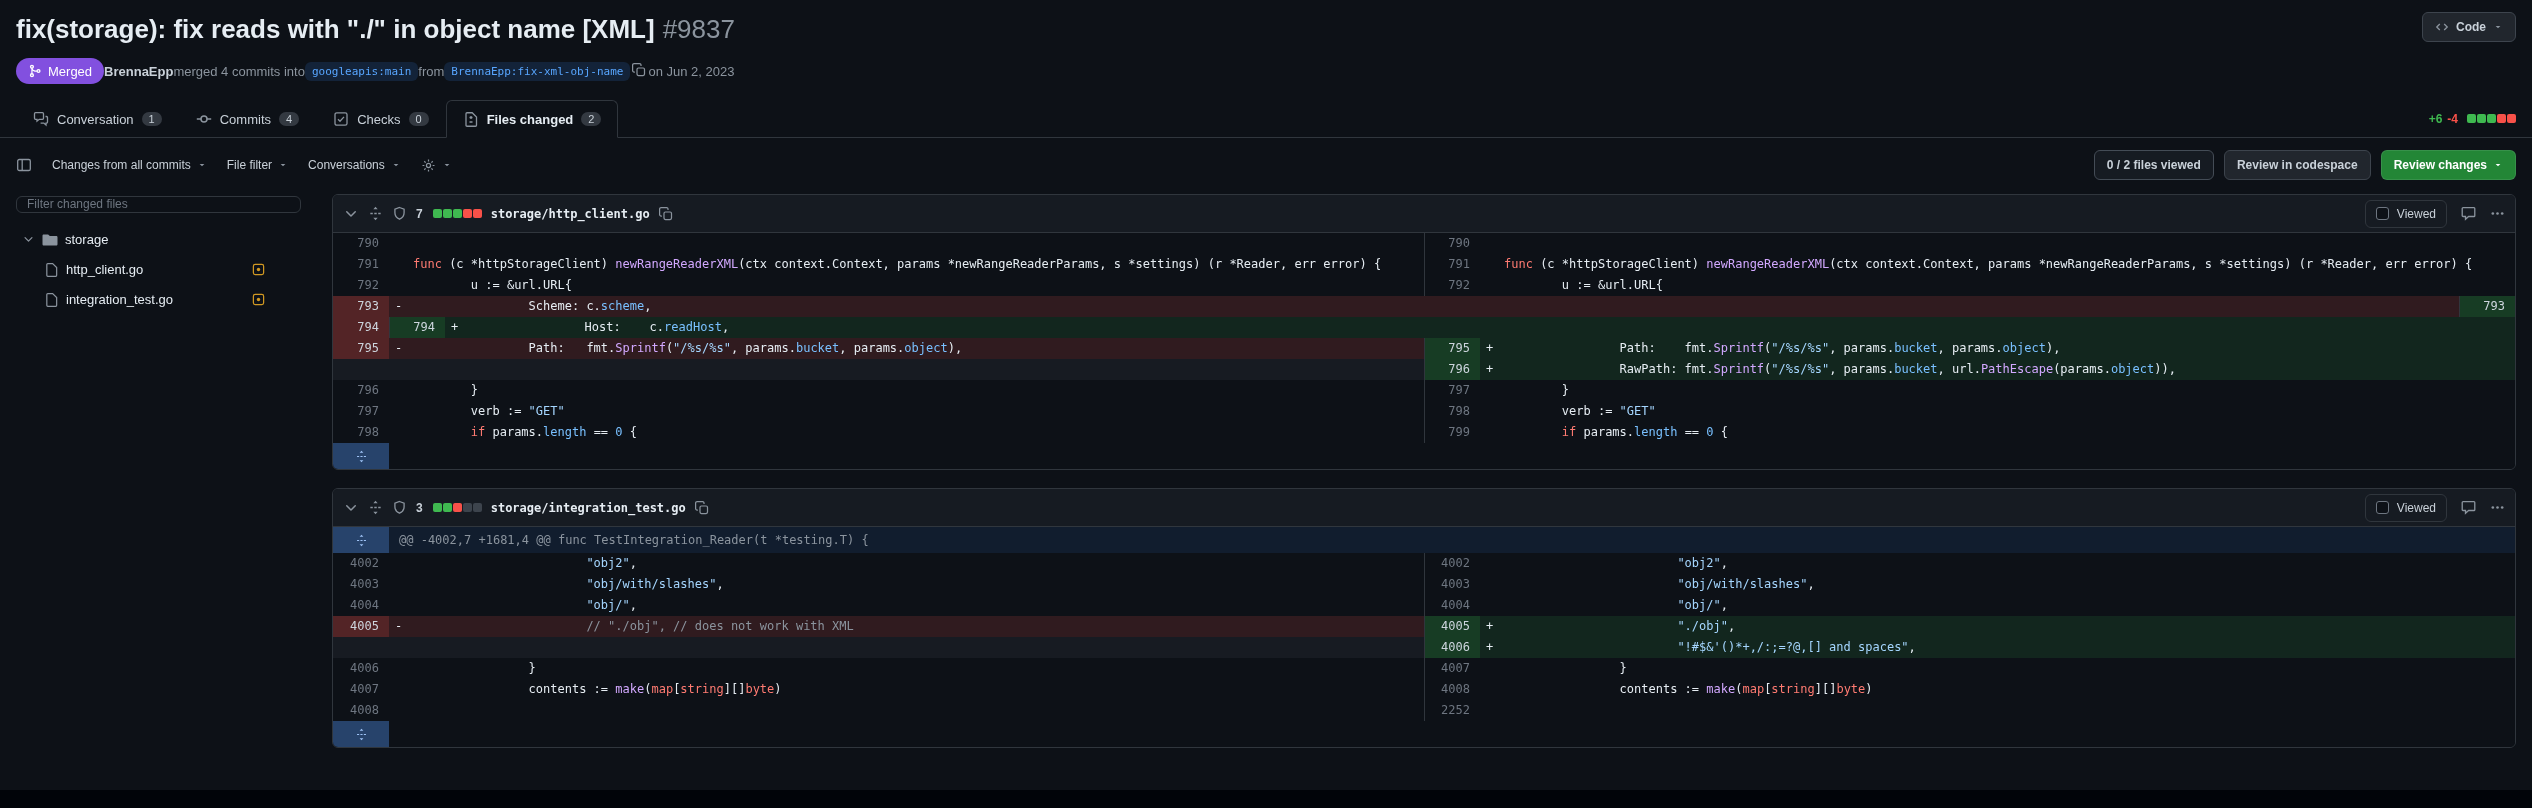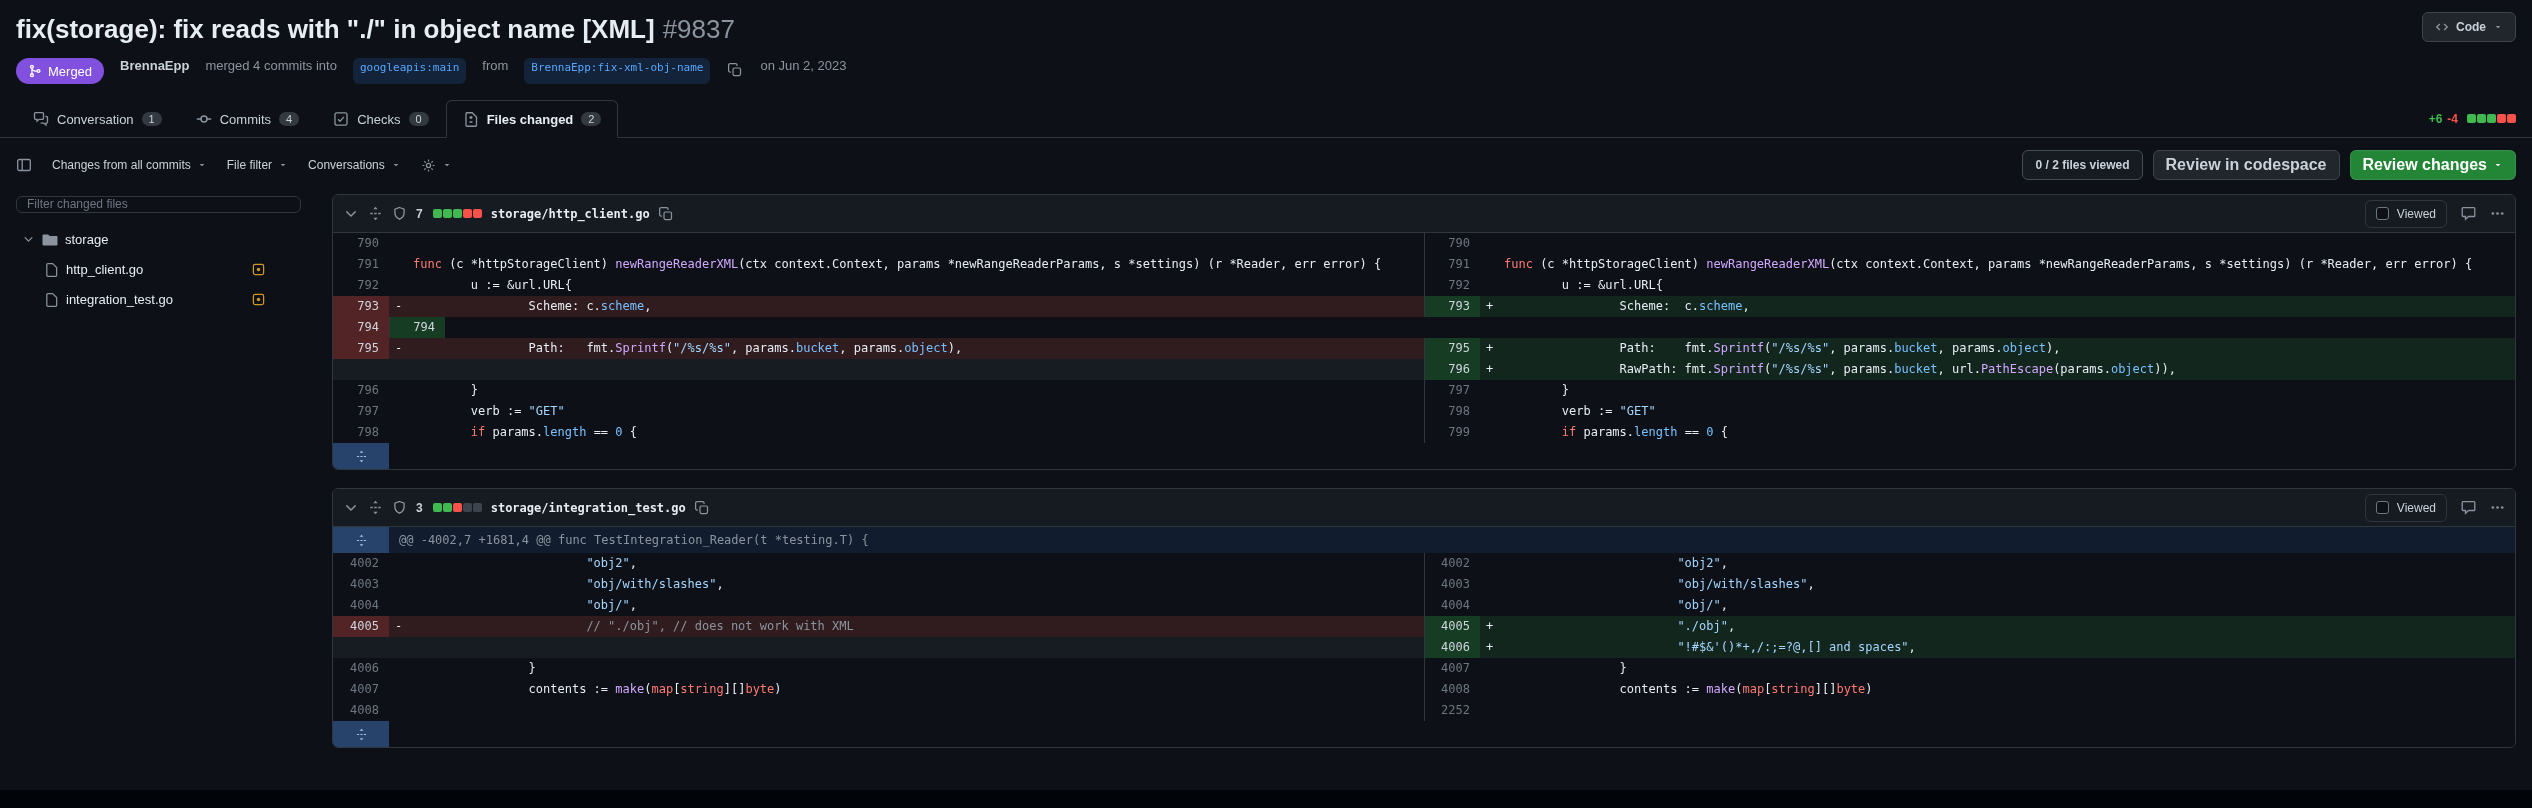--- a/index.html
+++ b/index.html
@@ -18,21 +18,21 @@
   .top { padding: 12px 16px 0 16px; position: relative; }
   .pr-title { margin: 0; font-size: 26px; font-weight: 600; color: #e6edf3; line-height: 34px; }
   .pr-number { color: #8b949e; font-weight: 400; margin-left: 8px; }
   .code-btn {
     position: absolute; top: 12px; right: 16px;
     display: flex; align-items: center; gap: 7px;
     background: #21262d; border: 1px solid #3d444d; border-radius: 6px;
     height: 30px; padding: 0 12px; font-size: 12px; font-weight: 600; color: #c9d1d9;
     font-family: "Liberation Sans", sans-serif; cursor: pointer;
   }
-  .merge-row { display: flex; gap: 16px; margin-top: 12px; font-size: 13px; color: #8b949e; }
+  .merge-row { display: flex; align-items: center; gap: 0; margin-top: 12px; font-size: 13px; color: #8b949e; }
   .merged-badge {
     display: inline-flex; align-items: center; gap: 6px;
     background: #8250df; color: #fff; border-radius: 999px;
     height: 26px; padding: 0 12px; font-size: 13px; font-weight: 500;
   }
   .merged-badge .icn { color: #fff; }
   .author { color: #c9d1d9; font-weight: 600; cursor: pointer; }
   .branch-chip {
     font-family: "DejaVu Sans Mono", monospace; font-size: 11px;
     color: #58a6ff; background: rgba(56,139,253,0.15);
@@ -57,21 +57,21 @@
   .blk { width: 9px; height: 9px; border-radius: 2px; display: inline-block; margin-left: 1px; }
   .blk.add { background: #3fb950; }
   .blk.del { background: #f85149; }
   .blk.neutral { background: #3d444d; }
 
   
   .toolbar { display: flex; align-items: center; padding: 12px 16px 10px 16px; font-size: 12px; color: #c9d1d9; gap: 20px; }
   .tool-item { display: flex; align-items: center; gap: 6px; cursor: pointer; color: #c9d1d9; }
   .toolbar-right { margin-left: auto; display: flex; align-items: center; gap: 10px; }
   .files-viewed { border: 1px solid #444c56; background: #161b22; border-radius: 6px; height: 30px; display: flex; align-items: center; padding: 0 12px; color: #c9d1d9; font-weight: 600; }
-  .btn { height: 30px; border-radius: 6px; display: inline-flex; align-items: center; gap: 6px; padding: 0 12px; font-size: 16px; font-weight: 600; cursor: pointer; font-family: "Liberation Sans", sans-serif; }
+  .btn { height: 30px; border-radius: 6px; display: inline-flex; align-items: center; gap: 6px; padding: 0 12px; font-size: 12px; font-weight: 600; cursor: pointer; font-family: "Liberation Sans", sans-serif; }
   .btn-default { background: #21262d; border: 1px solid #3d444d; color: #c9d1d9; }
   .btn-primary { background: #238636; border: 1px solid rgba(240,246,252,0.1); color: #fff; }
   .btn-primary .icn { color: #fff; }
 
   
   .content { display: flex; padding: 4px 16px 0 16px; gap: 16px; align-items: flex-start; }
   .sidebar { width: 300px; flex-shrink: 0; }
   .filter-input {
     width: 285px; height: 17px; background: #0d1117; border: 1px solid #30363d; border-radius: 6px;
     color: #e6edf3; font-size: 12px; padding: 0 10px; font-family: "Liberation Sans", sans-serif;
@@ -415,25 +415,25 @@
             <div class="drow">
               <div class="dnum l t-ctx">792</div>
               <div class="dcode l t-ctx"><span class="marker"></span><span class="tk-d">        u := &amp;url.URL{</span></div>
               <div class="dnum r t-ctx">792</div>
               <div class="dcode r t-ctx"><span class="marker"></span><span class="tk-d">        u := &amp;url.URL{</span></div>
             </div>
             <div class="drow">
               <div class="dnum l t-del">793</div>
               <div class="dcode l t-del"><span class="marker">-</span><span class="tk-d">                Scheme: c.</span><span class="tk-c">scheme</span><span class="tk-d">,</span></div>
               <div class="dnum r t-add">793</div>
-              <div class="dcode r t-add"><span class="marker">+</span><span class="tk-d">                Scheme:  c.</span><span class="tk-c">scheme</span><span class="tk-d">,</span></div>
             </div>
             <div class="drow">
               <div class="dnum l t-del">794</div>
               <div class="dnum r t-add">794</div>
+              <div class="dcode r t-add"><span class="marker">+</span><span class="tk-d">                Host:    c.</span><span class="tk-c">readHost</span><span class="tk-d">,</span></div>
             </div>
             <div class="drow">
               <div class="dnum l t-del">795</div>
               <div class="dcode l t-del"><span class="marker">-</span><span class="tk-d">                Path:   fmt.</span><span class="tk-f">Sprintf</span><span class="tk-d">(</span><span class="tk-s">"/%s/%s"</span><span class="tk-d">, params.</span><span class="tk-c">bucket</span><span class="tk-d">, params.</span><span class="tk-c">object</span><span class="tk-d">),</span></div>
               <div class="dnum r t-add">795</div>
               <div class="dcode r t-add"><span class="marker">+</span><span class="tk-d">                Path:    fmt.</span><span class="tk-f">Sprintf</span><span class="tk-d">(</span><span class="tk-s">"/%s/%s"</span><span class="tk-d">, params.</span><span class="tk-c">bucket</span><span class="tk-d">, params.</span><span class="tk-c">object</span><span class="tk-d">),</span></div>
             </div>
             <div class="drow">
               <div class="dnum l t-fill"></div>
               <div class="dcode l t-fill"><span class="marker"></span></div>

